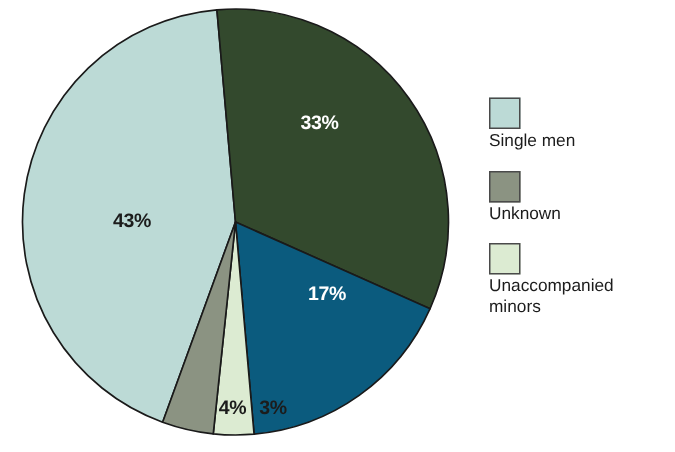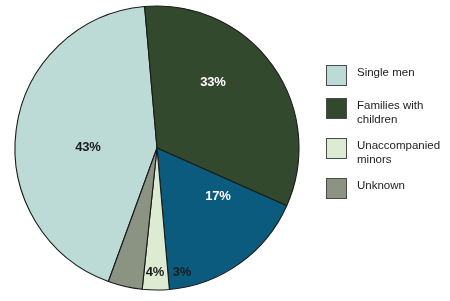--- a/index.html
+++ b/index.html
@@ -42,20 +42,21 @@
   #legend {
     position: absolute;
     left: 326px;
     top: 64px;
     width: 124px;
   }
   .legend-row {
     display: flex;
     align-items: flex-start;
     margin-bottom: 11px;
+    flex-direction: column;
   }
   .legend-swatch {
     flex: 0 0 auto;
     width: 21px;
     height: 21px;
     border: 1px solid #4a4a4a;
     box-sizing: border-box;
     margin-right: 10px;
     margin-top: 1px;
   }
@@ -91,28 +92,23 @@
         </g>
     </svg>
   </div>
 
   <div id="legend">
       <div class="legend-row">
         <span class="legend-swatch" style="background: rgb(188, 218, 214);"></span>
         <span class="legend-label">Single men</span>
       </div>
       <div class="legend-row">
-        <span class="legend-swatch" style="background: rgb(51, 73, 45);"></span>
-        <span class="legend-label">Families with
-children</span>
+        <span class="legend-swatch" style="background: rgb(139, 147, 130);"></span>
+        <span class="legend-label">Unknown</span>
       </div>
       <div class="legend-row">
         <span class="legend-swatch" style="background: rgb(220, 235, 210);"></span>
         <span class="legend-label">Unaccompanied
 minors</span>
       </div>
-      <div class="legend-row">
-        <span class="legend-swatch" style="background: rgb(139, 147, 130);"></span>
-        <span class="legend-label">Unknown</span>
-      </div>
     </div>
 
 </div>
 
 </body></html>

